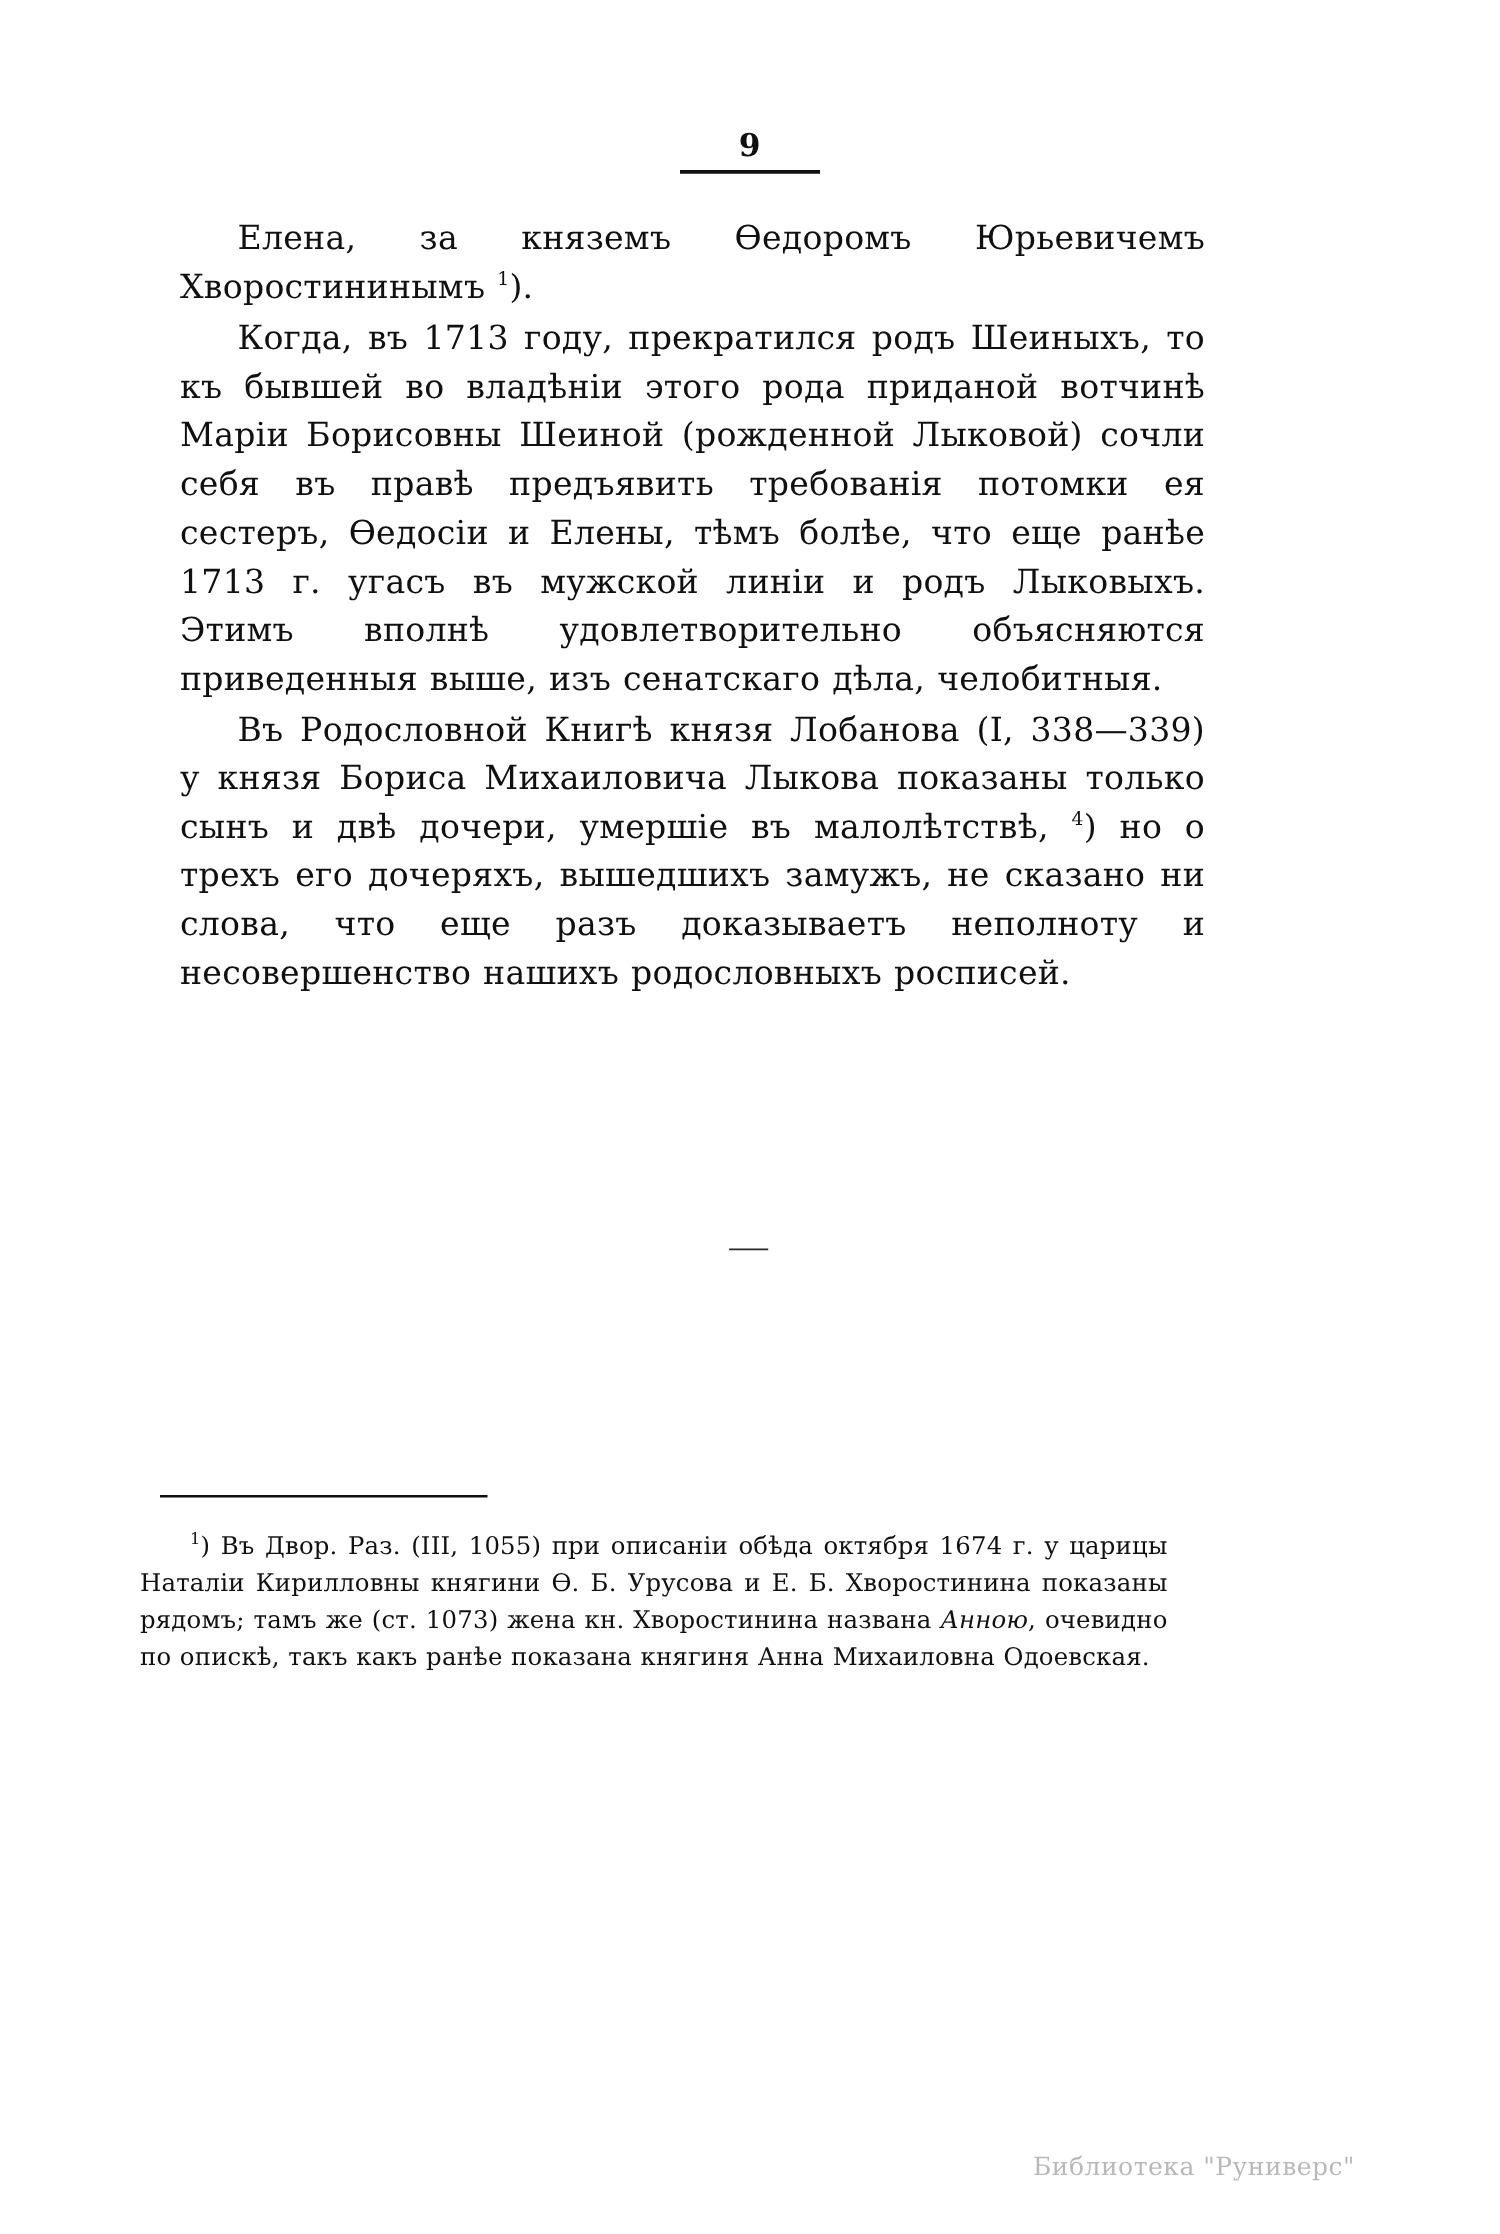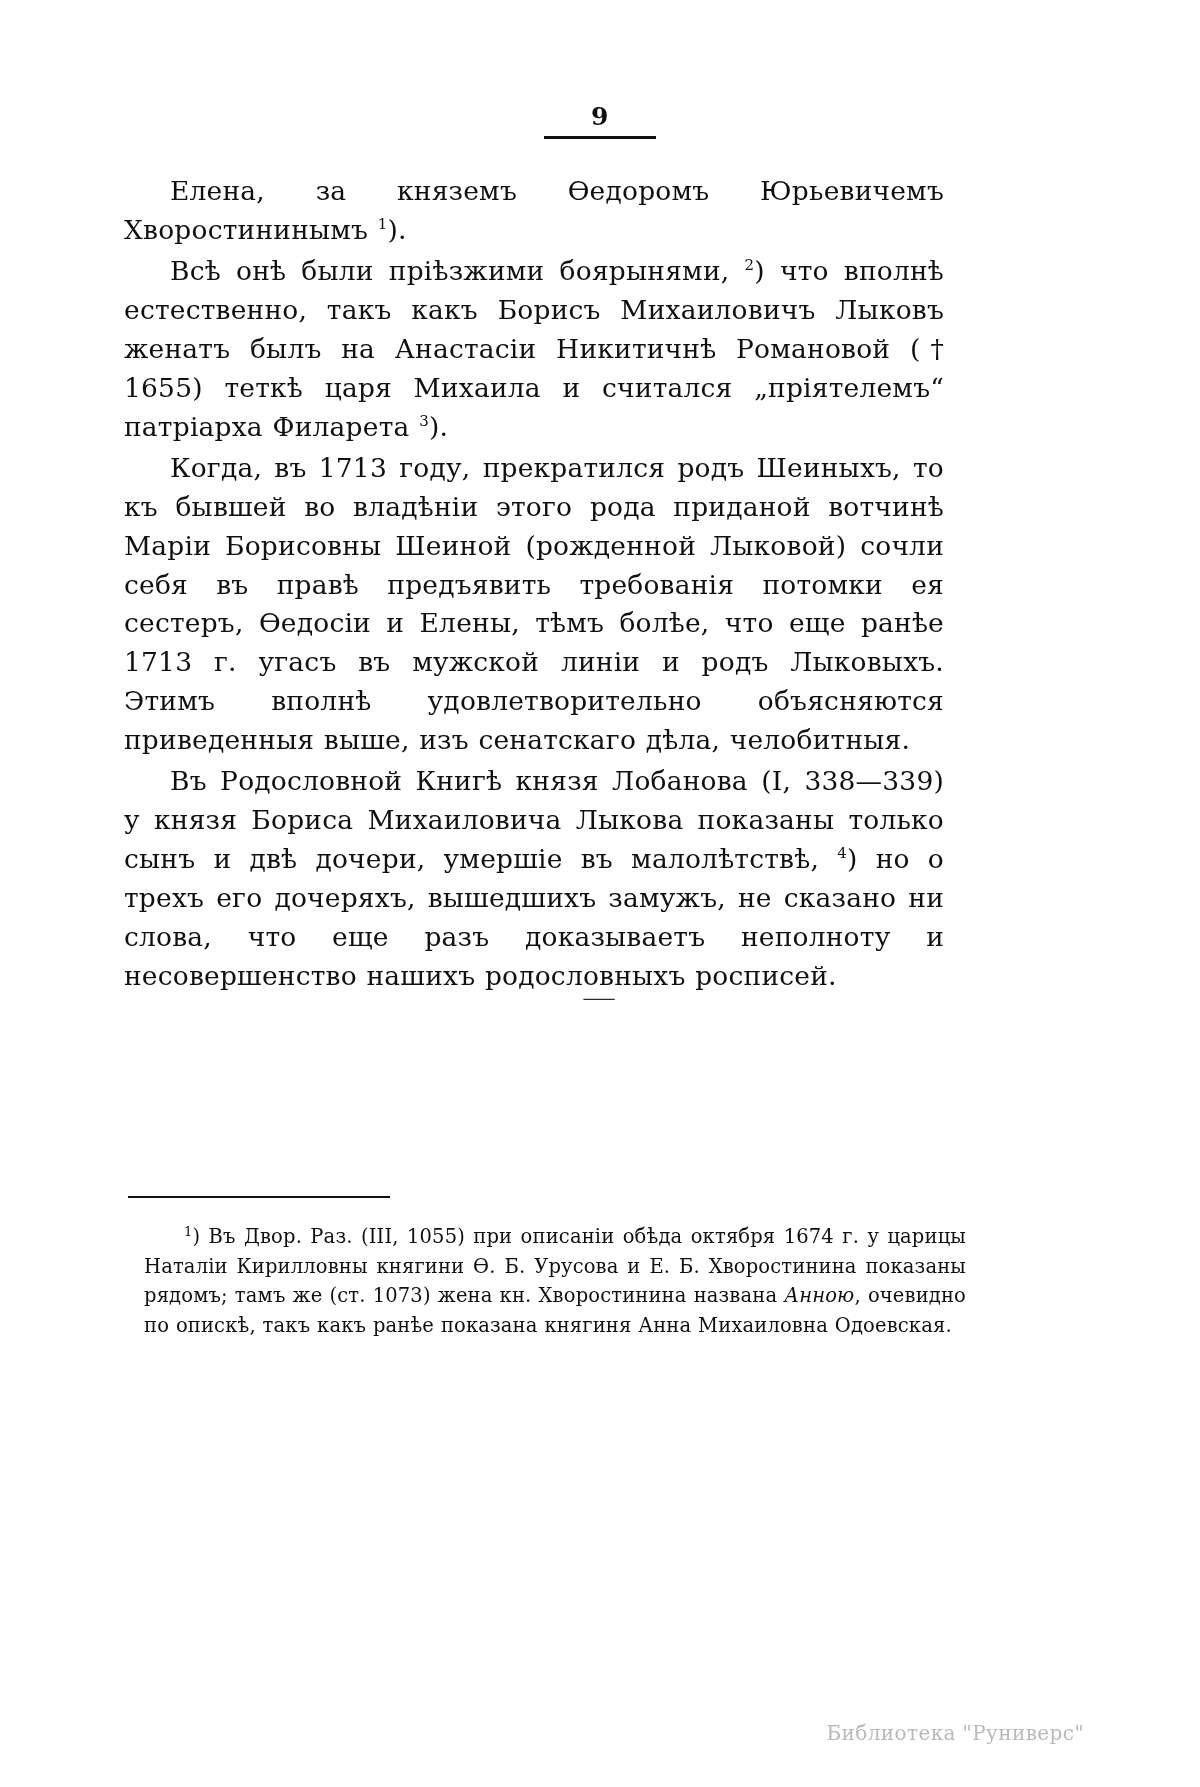--- a/index.html
+++ b/index.html
@@ -44,21 +44,21 @@
     transform: translateX(-50%);
     width: 112px;
     height: 3px;
     background: #101010;
   }
 
   
   .body-block {
     position: absolute;
     top: 172px;
-    left: 124px;
+    left: 144px;
     width: 820px;
   }
   .para {
     font-size: 26.5px;
     line-height: 1.47;
     text-align: justify;
     text-justify: inter-word;
     margin: 0 0 2px 0;
     letter-spacing: 0.2px;
     word-spacing: 1px;
@@ -91,21 +91,21 @@
     left: 128px;
     width: 262px;
     height: 2px;
     background: #101010;
   }
 
   
   .footnotes {
     position: absolute;
     top: 1222px;
-    left: 144px;
+    left: 112px;
     width: 822px;
   }
   .fn {
     font-size: 19.5px;
     line-height: 1.52;
     text-align: justify;
     margin: 0 0 1px 0;
     letter-spacing: 0.15px;
     word-spacing: 0.5px;
   }
@@ -137,21 +137,20 @@
 
 <div class="page">
 
   <div class="page-number-wrap">
     <span class="page-number">9</span>
   </div>
   <div class="page-number-rule"></div>
 
   <div class="body-block">
     <p class="para indent">Елена, за княземъ Ѳедоромъ Юрьевичемъ Хворостининымъ <sup>1</sup>).</p>
-    <p class="para indent">Всѣ онѣ были пріѣзжими боярынями, <sup>2</sup>) что вполнѣ естественно, такъ какъ Борисъ Михаиловичъ Лыковъ женатъ былъ на Анастасіи Никитичнѣ Романовой († 1655) теткѣ царя Михаила и считался „пріятелемъ“ патріарха Филарета <sup>3</sup>).</p>
     <p class="para indent">Когда, въ 1713 году, прекратился родъ Шеиныхъ, то къ бывшей во владѣніи этого рода приданой вотчинѣ Маріи Борисовны Шеиной (рожденной Лыковой) сочли себя въ правѣ предъявить требованія потомки ея сестеръ, Ѳедосіи и Елены, тѣмъ болѣе, что еще ранѣе 1713 г. угасъ въ мужской линіи и родъ Лыковыхъ. Этимъ вполнѣ удовлетворительно объясняются приведенныя выше, изъ сенатскаго дѣла, челобитныя.</p>
     <p class="para indent">Въ Родословной Книгѣ князя Лобанова (I, 338—339) у князя Бориса Михаиловича Лыкова показаны только сынъ и двѣ дочери, умершіе въ малолѣтствѣ, <sup>4</sup>) но о трехъ его дочеряхъ, вышедшихъ замужъ, не сказано ни слова, что еще разъ доказываетъ неполноту и несовершенство нашихъ родословныхъ росписей.</p>
   </div>
 
   <div class="ornament">⸺</div>
 
   <div class="footnote-rule"></div>
 
   <div class="footnotes">
     <p class="fn first-indent"><sup>1</sup>) Въ Двор. Раз. (III, 1055) при описаніи обѣда октября 1674 г. у царицы Наталіи Кирилловны княгини Ѳ. Б. Урусова и Е. Б. Хворостинина показаны рядомъ; тамъ же (ст. 1073) жена кн. Хворостинина названа <i>Анною</i>, очевидно по опискѣ, такъ какъ ранѣе показана княгиня Анна Михаиловна Одоевская.</p>

